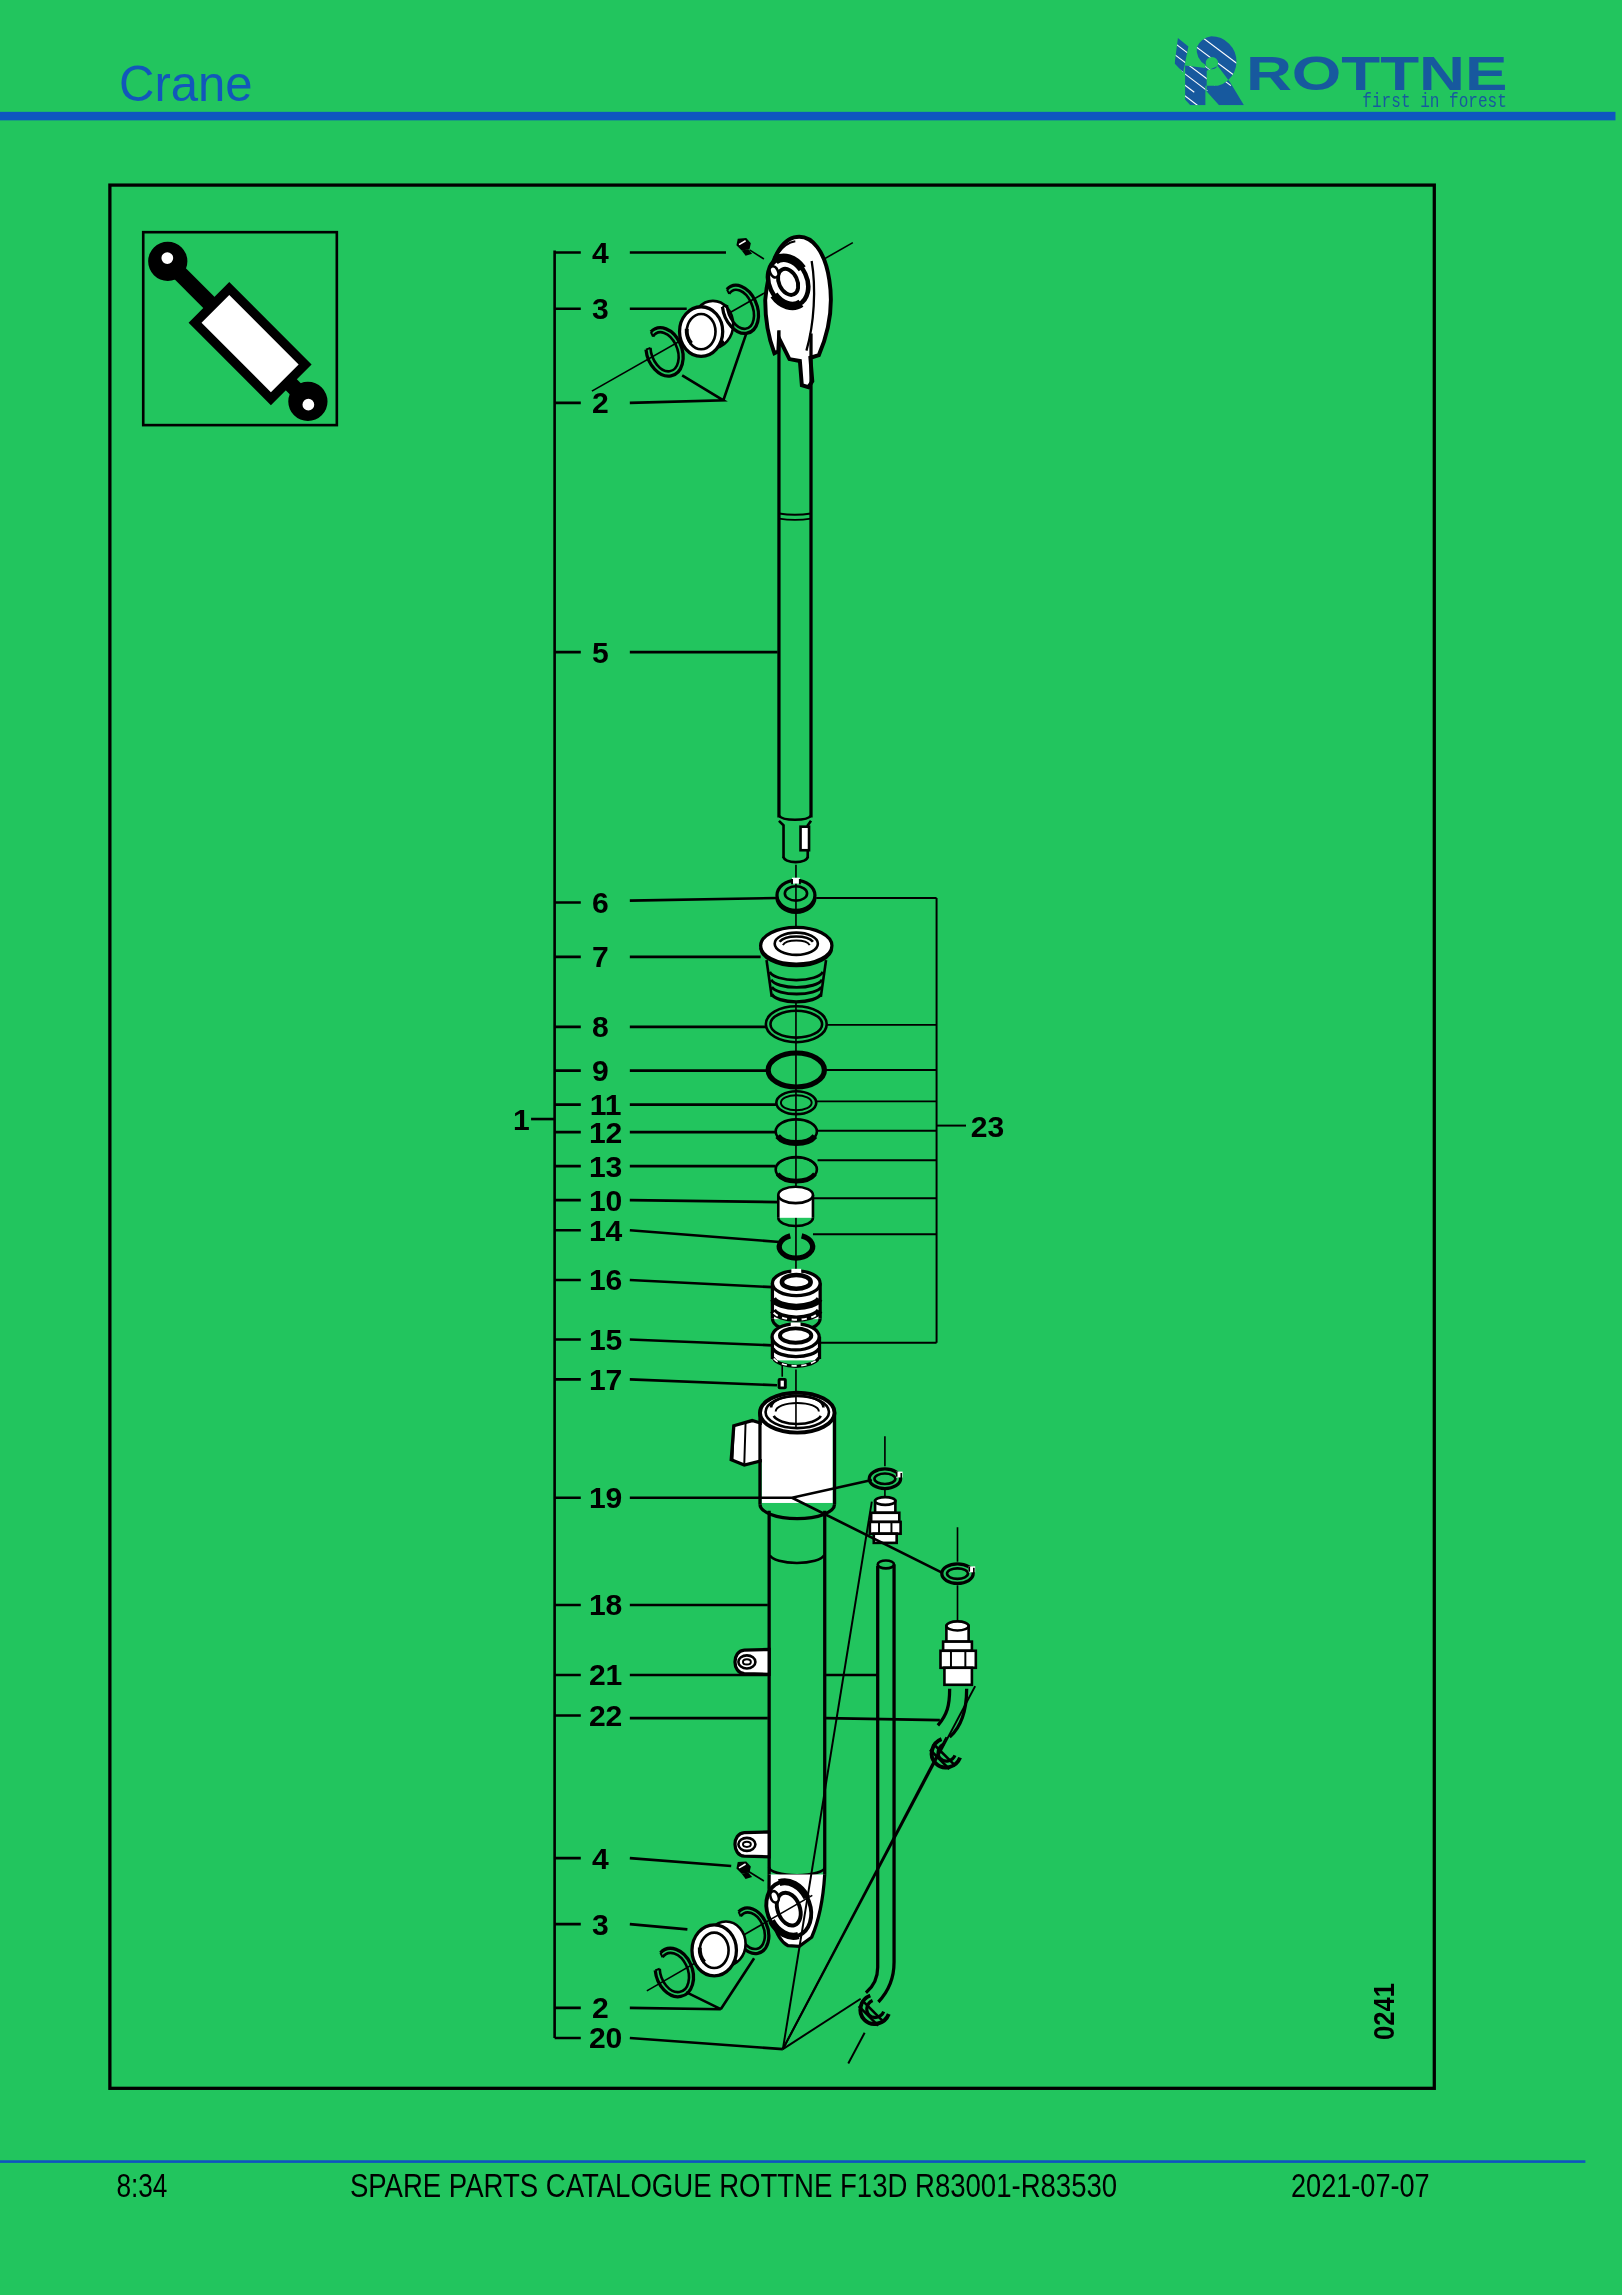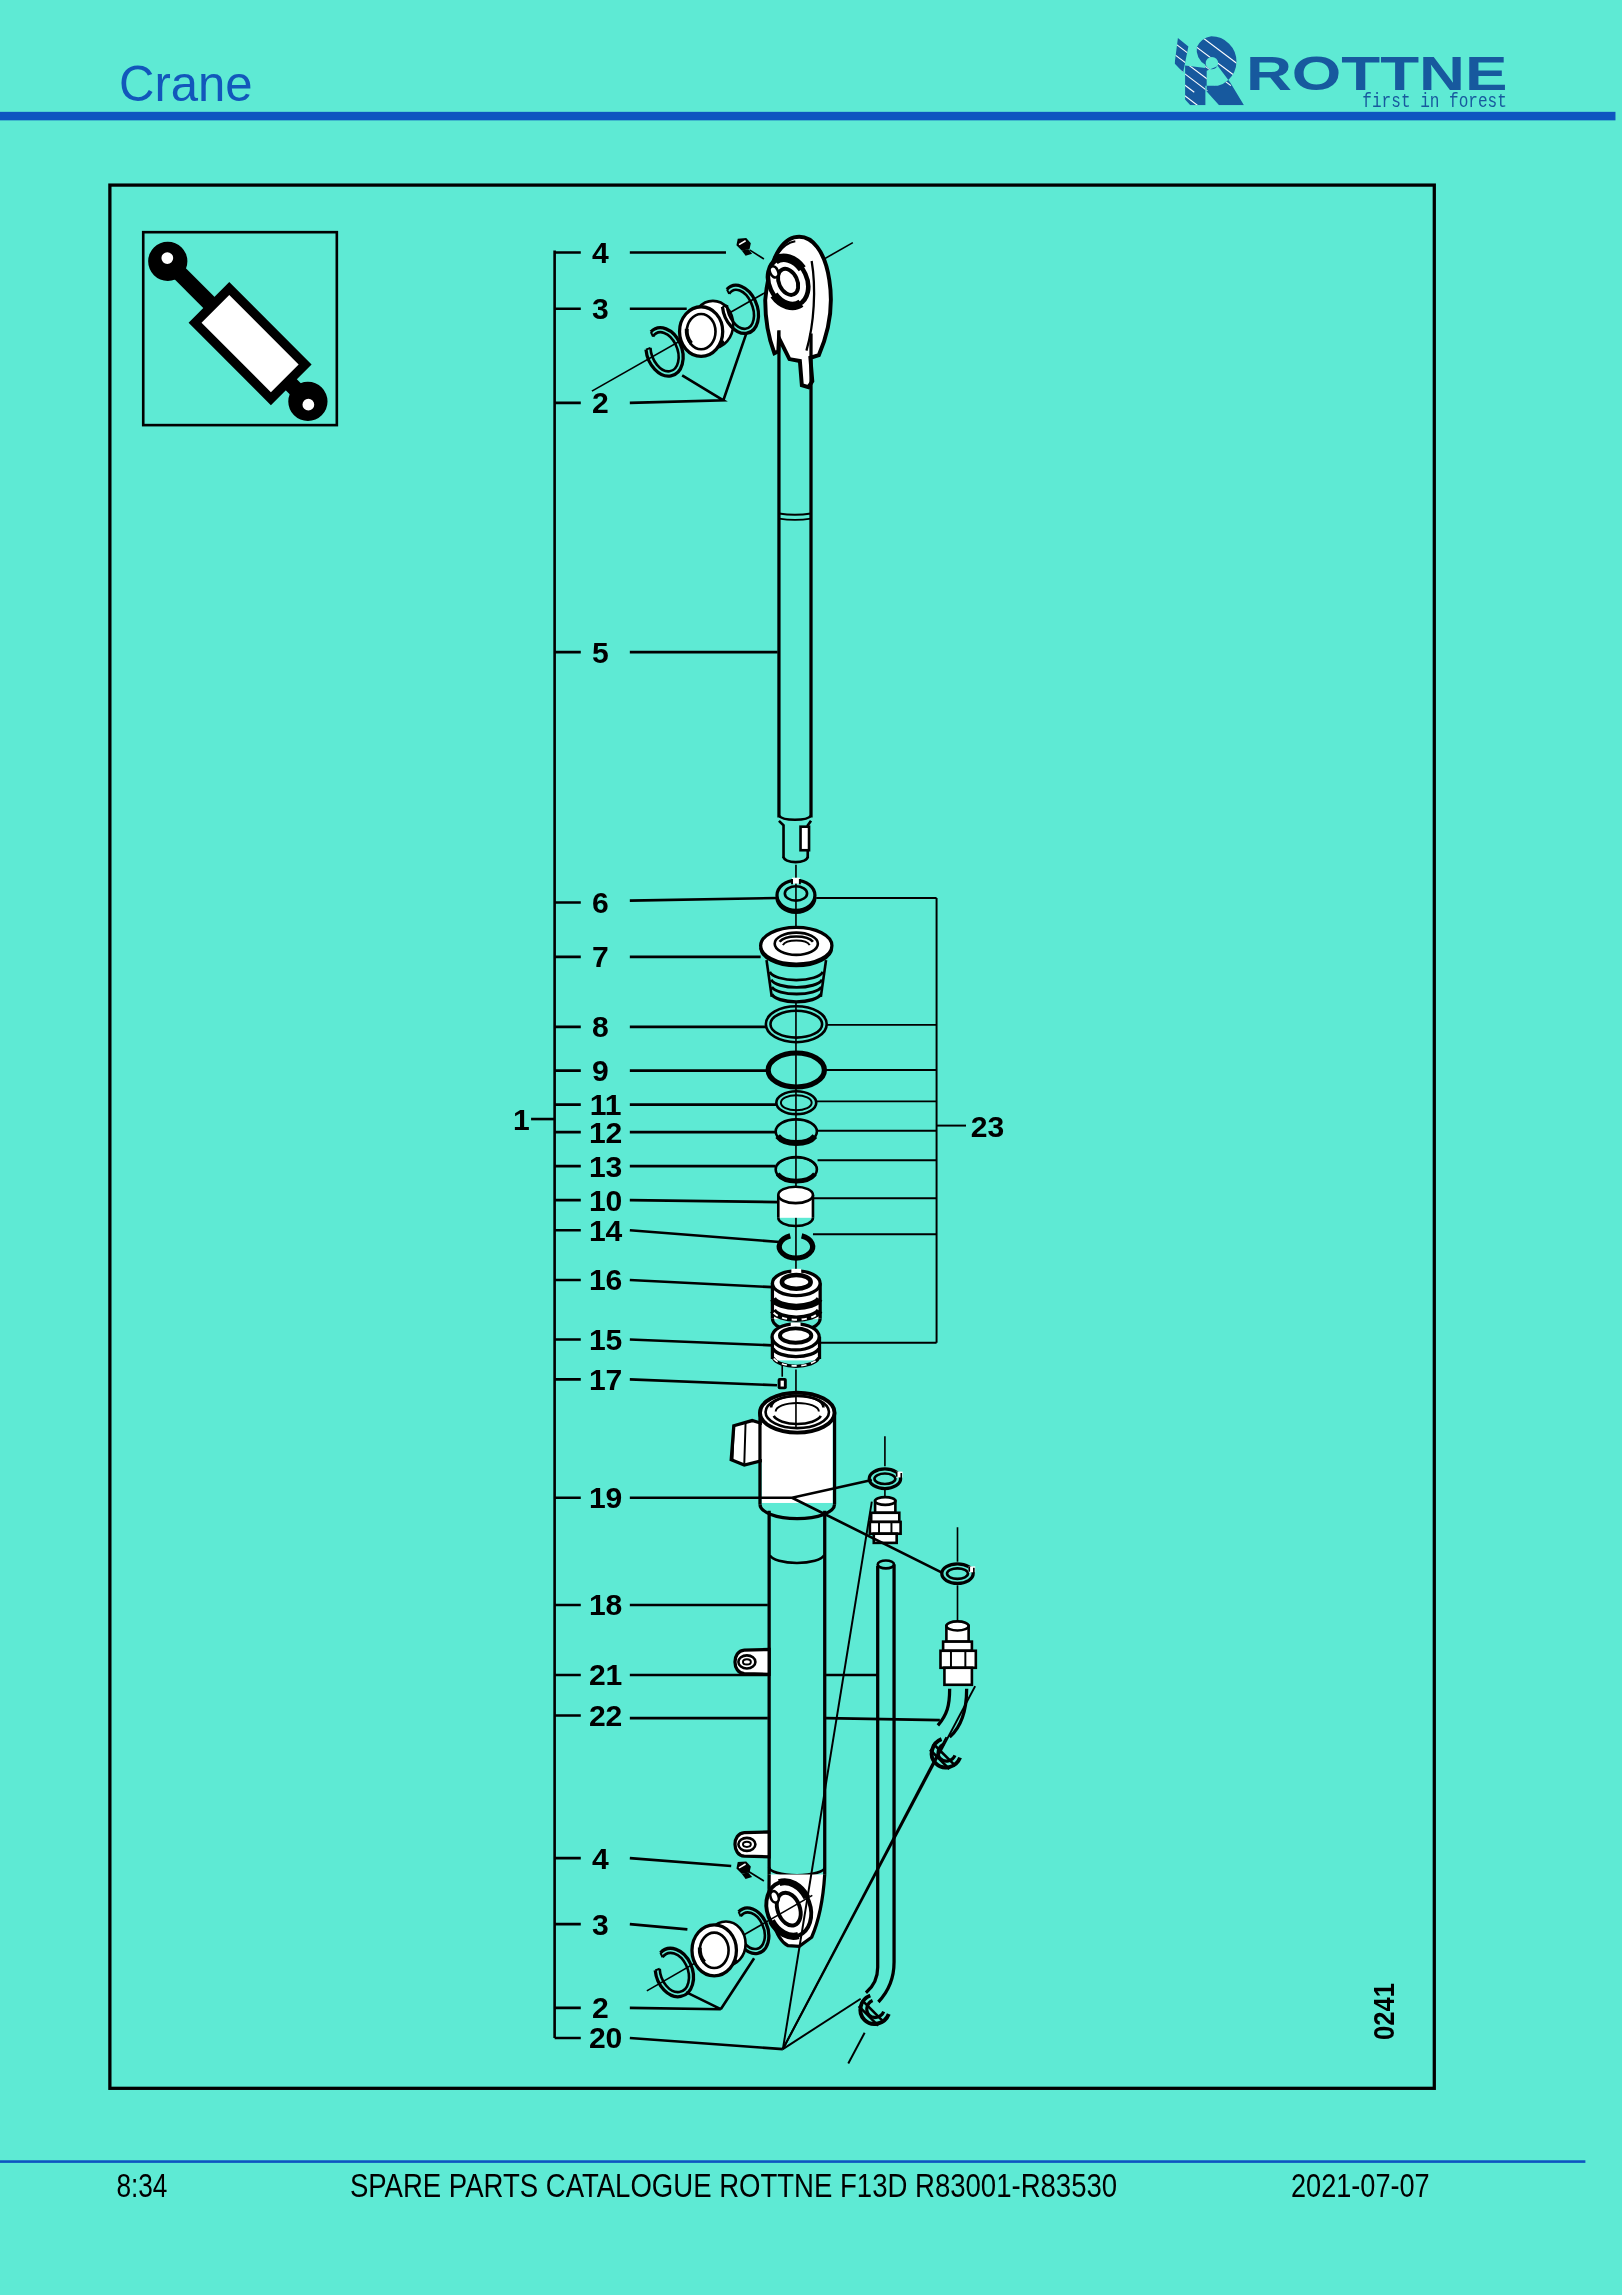--- a/index.html
+++ b/index.html
@@ -1,16 +1,16 @@
 <!DOCTYPE html>
 <html style="font-size:10.5px"><head>
 <meta charset="utf-8">
 <style>
   html,body{margin:0;padding:0;background:#ffffff;}
-  #page{position:relative;width:1622px;height:2295px;background:#5eead4;overflow:hidden;
+  #page{position:relative;width:1622px;height:2295px;background:#22c55e;overflow:hidden;
         font-family:"Liberation Sans", sans-serif;}
   svg{position:absolute;left:0;top:0;}
 </style>
 </head>
 <body>
 <div id="page">
 <svg width="1622" height="2295" viewBox="0 0 2480 3509">
 
   <text x="182" y="154" font-size="75" fill="#1257bb">Crane</text>
   <rect x="0" y="171" width="2470" height="13" fill="#0e56c0"></rect>

